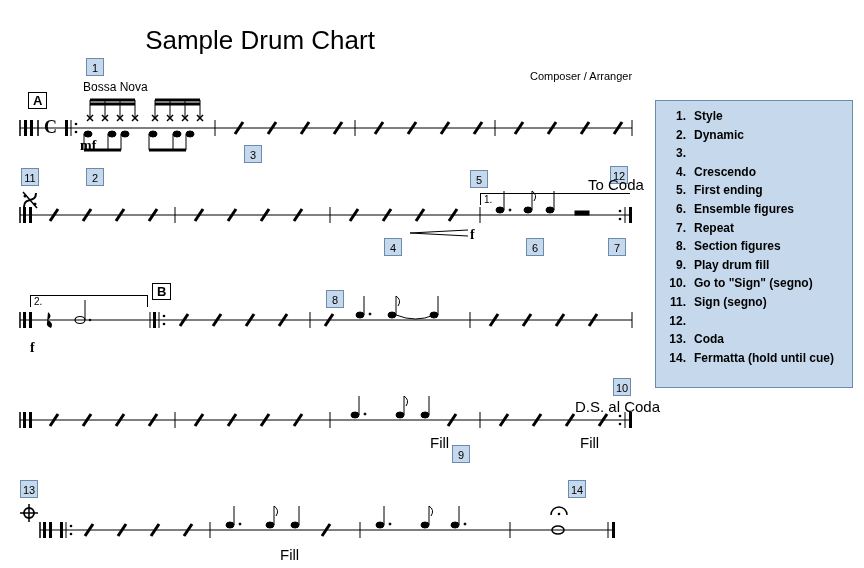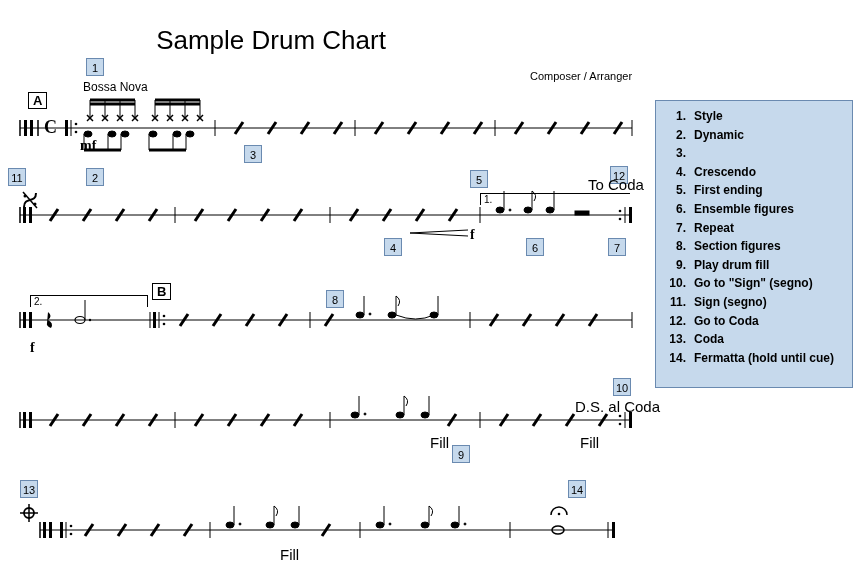--- a/index.html
+++ b/index.html
@@ -13,21 +13,20 @@
     overflow: hidden;
   }
   .title {
     position: absolute;
     top: 25px;
     left: 0;
     width: 520px;
     text-align: center;
     font-size: 26px;
     font-weight: 400;
-    padding-left: 11px;
   }
   .credit {
     position: absolute;
     top: 70px;
     left: 530px;
     font-size: 11px;
   }
   .style-label {
     position: absolute;
     top: 80px;
@@ -154,21 +153,20 @@
       <div class="legend-row">
         <div class="legend-num">10.</div>
         <div class="legend-txt">Go to "Sign" (segno)</div>
       </div>
       <div class="legend-row">
         <div class="legend-num">11.</div>
         <div class="legend-txt">Sign (segno)</div>
       </div>
       <div class="legend-row">
         <div class="legend-num">12.</div>
-        <div class="legend-txt">Go to Coda</div>
       </div>
       <div class="legend-row">
         <div class="legend-num">13.</div>
         <div class="legend-txt">Coda</div>
       </div>
       <div class="legend-row">
         <div class="legend-num">14.</div>
         <div class="legend-txt">Fermatta (hold until cue)</div>
       </div>
     </div>
@@ -177,21 +175,21 @@
 <div class="callout" style="top:58px;left:86px">1</div>
 <div class="callout" style="top:168px;left:86px">2</div>
 <div class="callout" style="top:145px;left:244px">3</div>
 <div class="callout" style="top:238px;left:384px">4</div>
 <div class="callout" style="top:170px;left:470px">5</div>
 <div class="callout" style="top:238px;left:526px">6</div>
 <div class="callout" style="top:238px;left:608px">7</div>
 <div class="callout" style="top:290px;left:326px">8</div>
 <div class="callout" style="top:445px;left:452px">9</div>
 <div class="callout" style="top:378px;left:613px">10</div>
-<div class="callout" style="top:168px;left:8px">11</div>
+<div class="callout" style="top:168px;left:21px">11</div>
 <div class="callout" style="top:166px;left:610px">12</div>
 <div class="callout" style="top:480px;left:20px">13</div>
 <div class="callout" style="top:480px;left:568px">14</div>
 
 <div class="rehearsal" style="top:92px;left:28px">A</div>
 <div class="rehearsal" style="top:283px;left:152px">B</div>
 
 <div class="dyn" style="top:138px;left:80px">mf</div>
 <div class="dyn" style="top:227px;left:470px">f</div>
 <div class="dyn" style="top:340px;left:30px">f</div>

